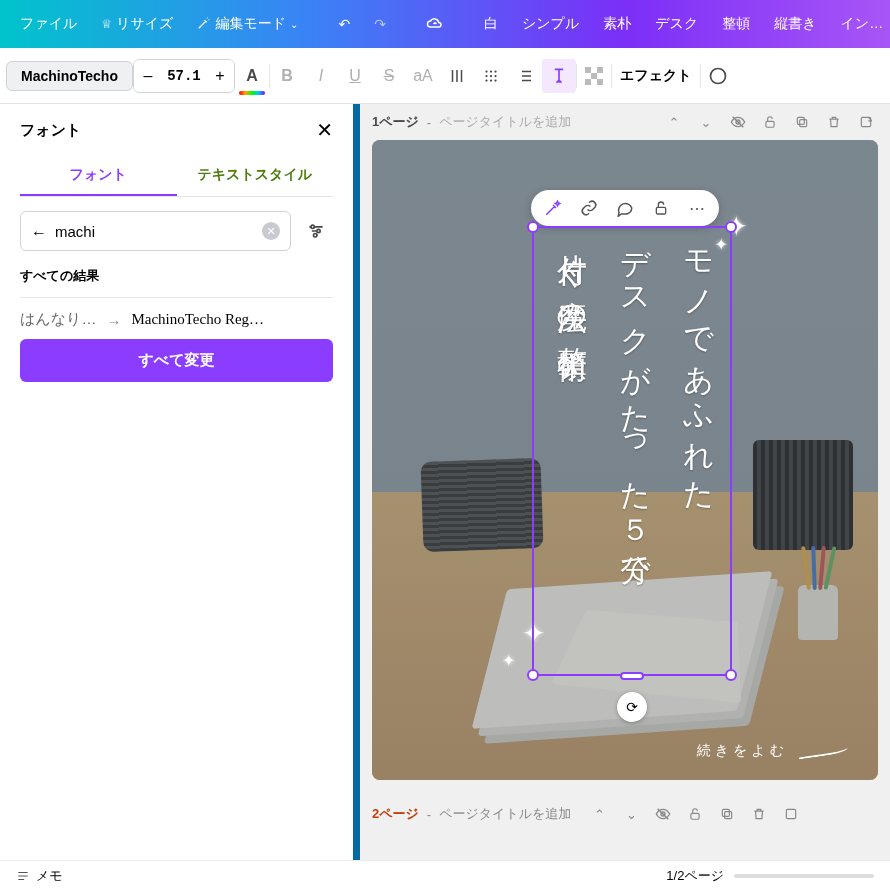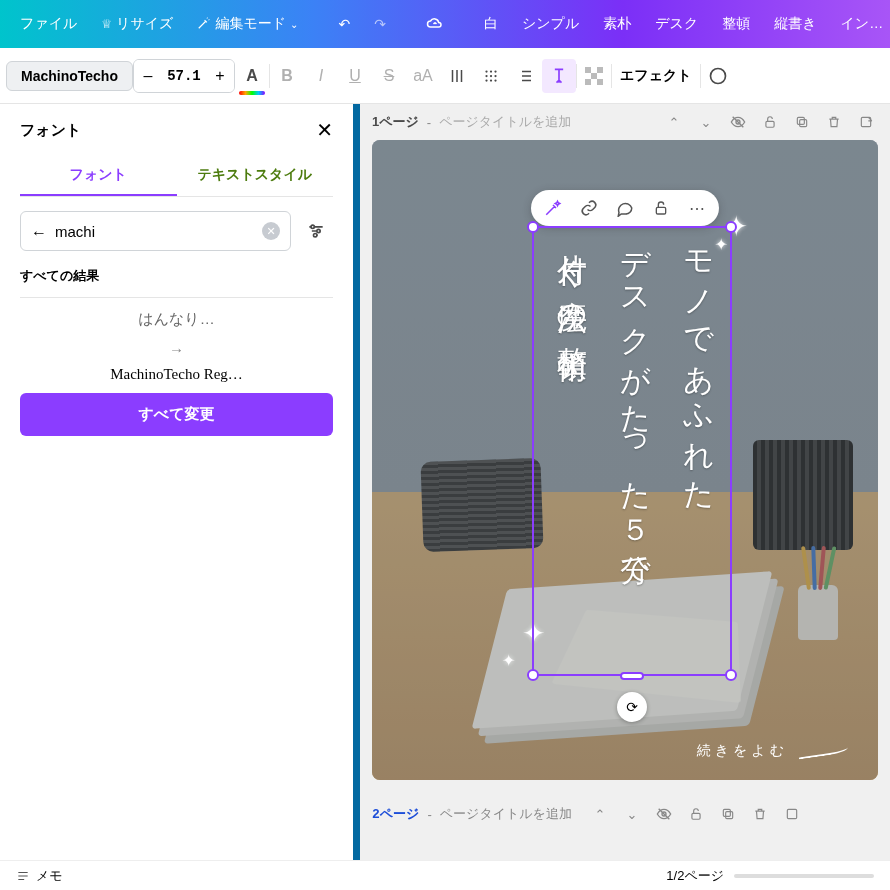--- a/index.html
+++ b/index.html
@@ -72,21 +72,21 @@
   .font-item { display: flex; align-items: center; padding: 10px 0 10px 24px; cursor: pointer; font-size: 17px; gap: 8px; }
   .font-item .sample { color: #bfbfbf; font-size: 15px; }
   .font-item .check { margin-left: auto; font-size: 16px; }
   .font-item .expand { position: absolute; left: 20px; color: #888; font-size: 12px; }
   .font-item.expandable { position: relative; padding-left: 40px; }
   .machino { font-family: "Comic Sans MS", cursive; letter-spacing: 0.5px; }
 
   .replace-bar {
     border-top: 1px solid #e5e5e5; padding-top: 12px; display: flex; flex-direction: column; gap: 10px;
   }
-  .replace-row { display: flex; align-items: center; gap: 10px; font-size: 15px; flex-direction: column; }
+  .replace-row { display: flex; align-items: center; gap: 10px; font-size: 15px; }
   .replace-row .from { color: #666; white-space: nowrap; overflow: hidden; text-overflow: ellipsis; max-width: 90px; }
   .replace-row .to { font-family: "Comic Sans MS", cursive; white-space: nowrap; overflow: hidden; text-overflow: ellipsis; flex:1; }
   .arrow { color: #888; }
   .apply-all {
     background: #8b3dff; color: #fff; border: none; border-radius: 6px;
     padding: 12px; font-size: 15px; font-weight: 600; cursor: pointer;
   }
 
   
   .canvas-area { flex: 1; overflow: hidden; background: #f0f0f0; display: flex; flex-direction: column; }
@@ -152,21 +152,21 @@
     color: #fff; font-size: 30px; line-height: 1.15; text-shadow: 0 1px 2px rgba(0,0,0,0.3);
   }
   .vtext .col { writing-mode: vertical-rl; text-orientation: upright; letter-spacing: 4px; font-weight: 500;}
 
   .sparkle { position:absolute; color:#fff; font-size:28px; text-shadow:0 0 4px rgba(255,255,255,0.8);}
   .sparkle.s1{ top:70px; right:130px;} .sparkle.s2{ top:95px; right:150px; font-size:16px;}
   .sparkle.s3{ bottom:130px; left:150px;} .sparkle.s4{ bottom:110px; left:130px; font-size:16px;}
 
   
   .page2-strip { display: flex; align-items: center; padding: 10px 12px 6px; gap: 8px; color: #888; font-size: 13px; margin-top: 12px;}
-  .page2-strip .lbl { color: #1d4ed8; font-weight: 600; font-family: Liberation Mono, monospace; }
+  .page2-strip .lbl { color: #c2410c; font-weight: 600; }
 
   
   .bottom-bar {
     position: absolute; bottom: 0; left: 0; right: 0; height: 30px;
     background: #fff; display: flex; align-items: center; padding: 0 16px; font-size: 13px;
     border-top: 1px solid #eee;
   }
   .bottom-bar .memo { display:flex; align-items:center; gap:6px;}
   .bottom-bar .spacer { flex: 1; }
   .zoom-track { width:140px; height:4px; background:#ddd; border-radius:2px; margin-left:10px; position:relative;}

